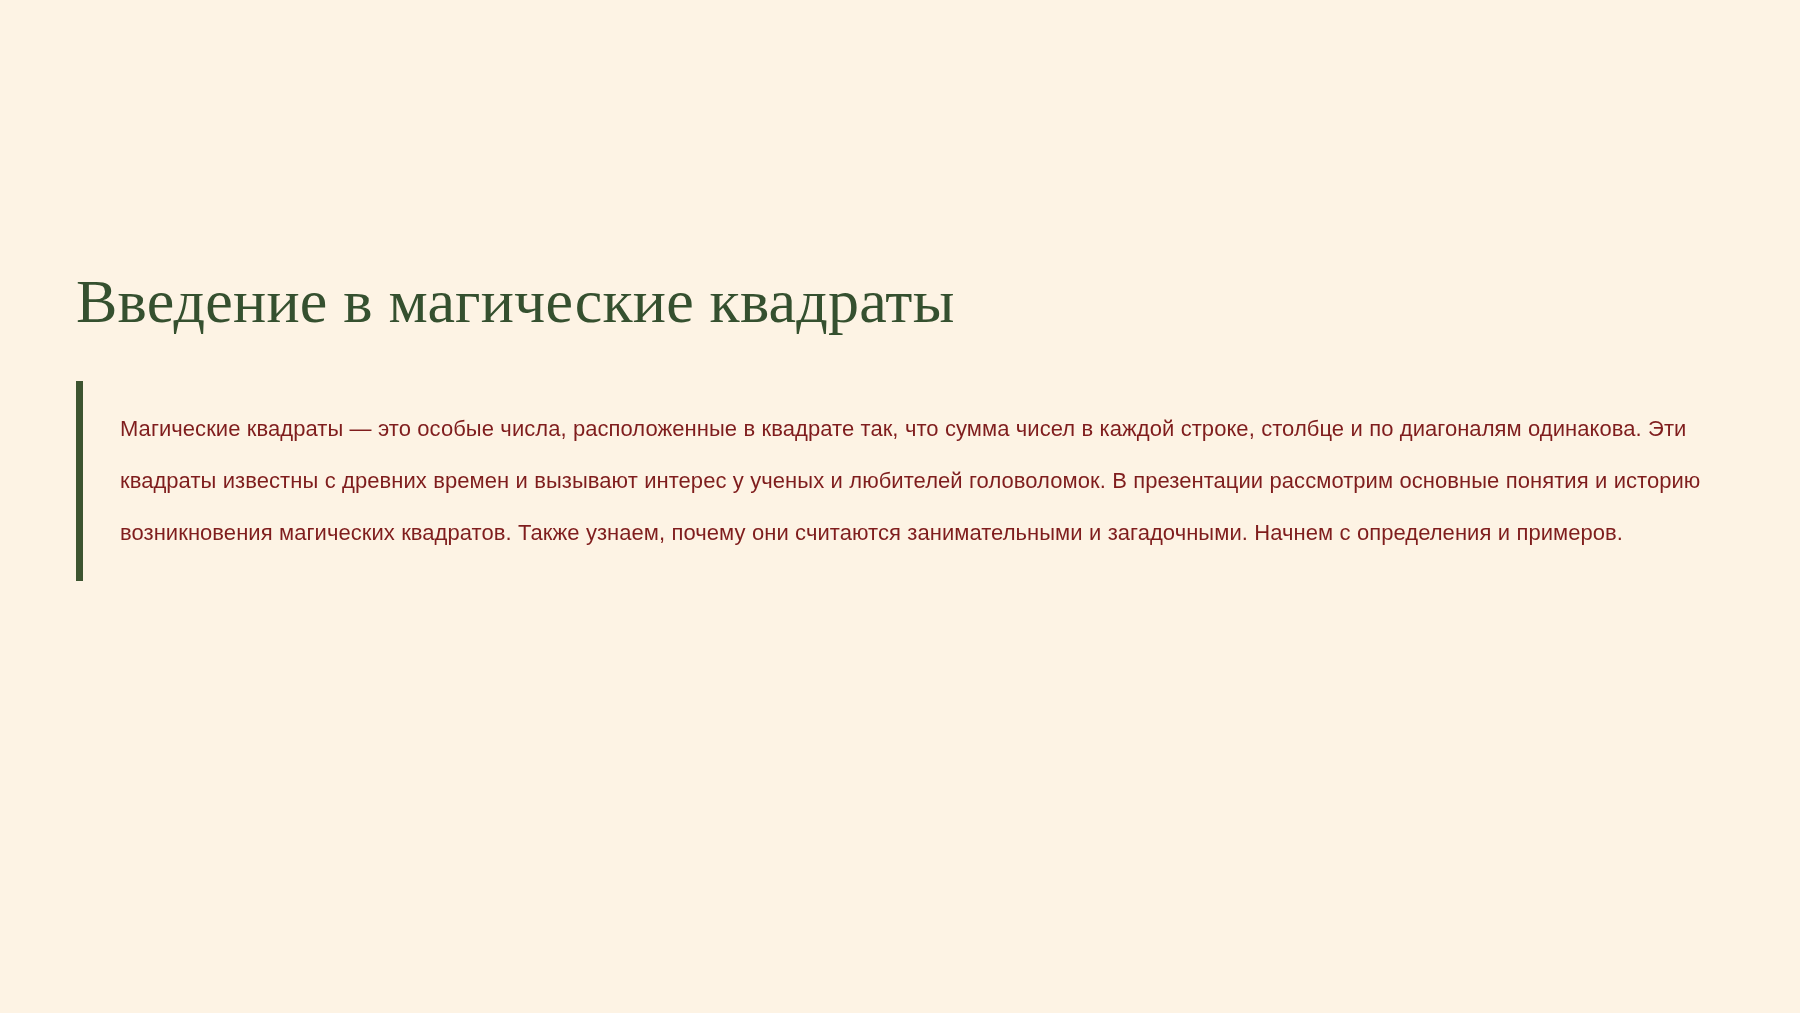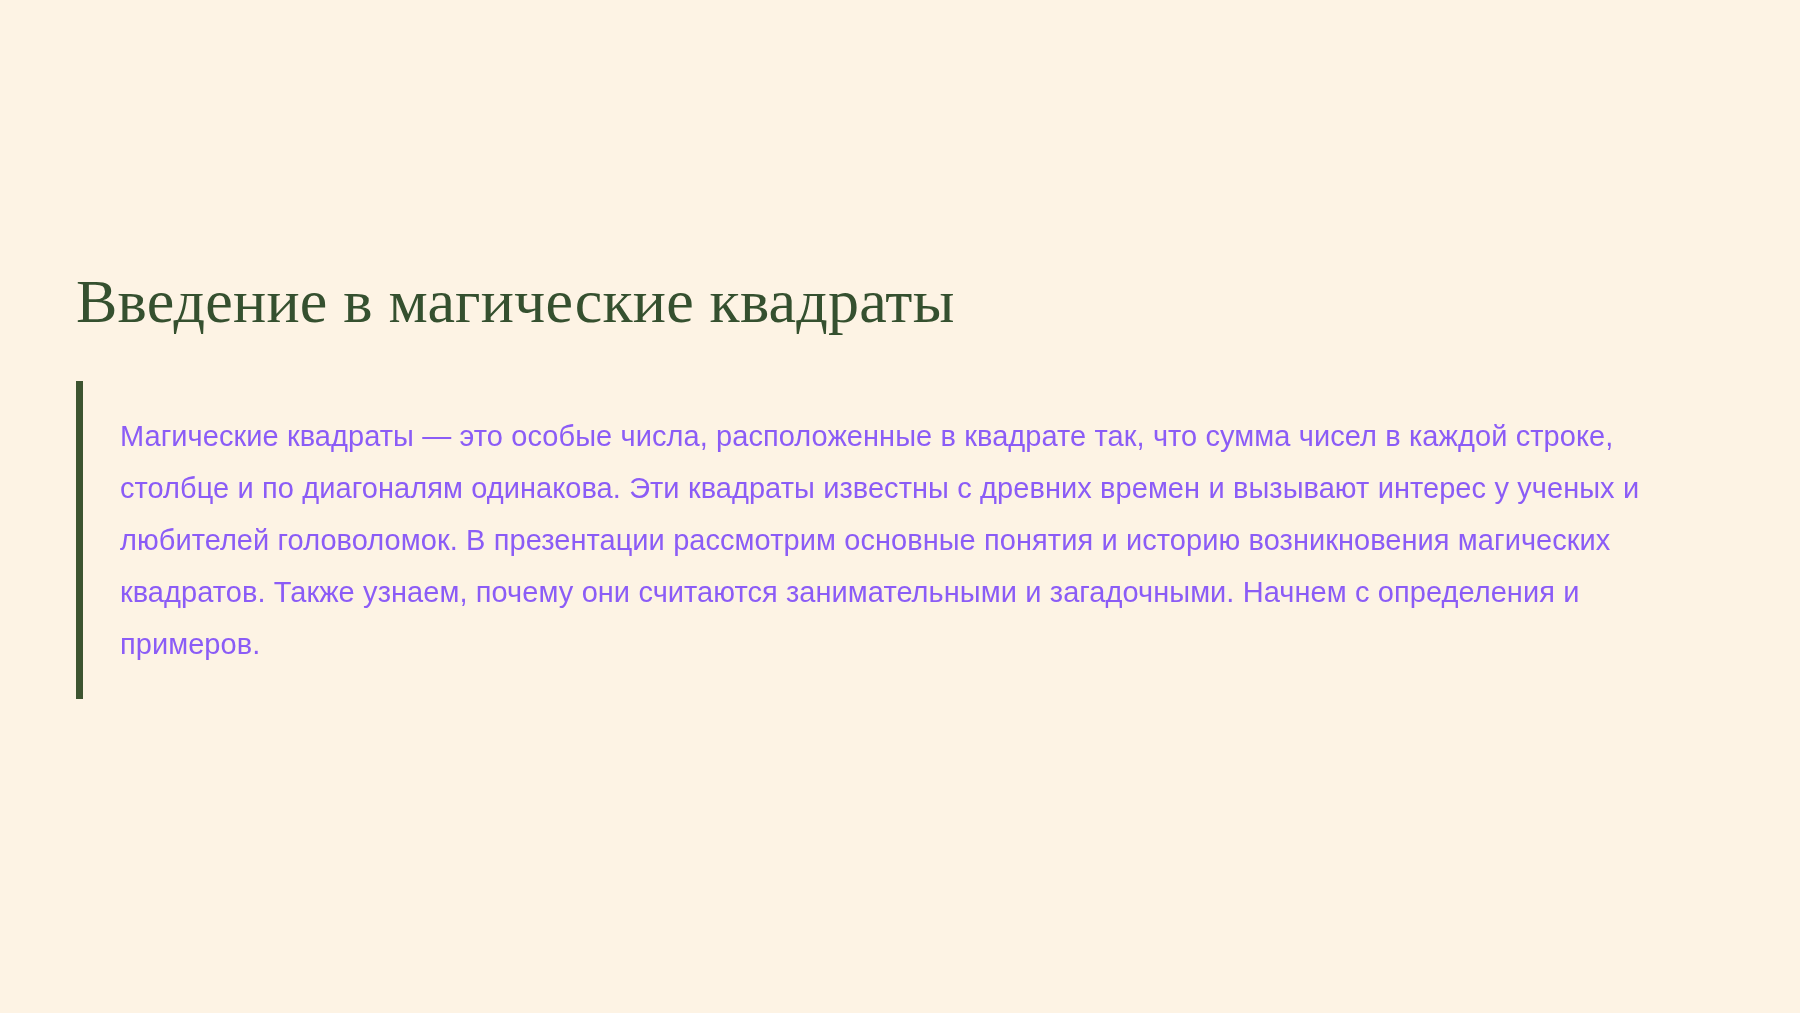--- a/index.html
+++ b/index.html
@@ -53,23 +53,23 @@
     width: 7px;
     background: #3d5430;
     border-radius: 0;
     align-self: stretch;
   }
 
   .body-text {
     flex: 1 1 auto;
     padding-left: 37px;
     font-family: "Liberation Sans", "DejaVu Sans", sans-serif;
-    font-size: 29px;
+    font-size: 22px;
     line-height: 52px;
-    color: #8b5cf6;
+    color: #7f1d1d;
     letter-spacing: 0.05px;
     max-width: 1600px;
     text-align: left;
     word-spacing: 0.2px;
   }
 </style>
 </head>
 <body>
 
 <div class="slide">

